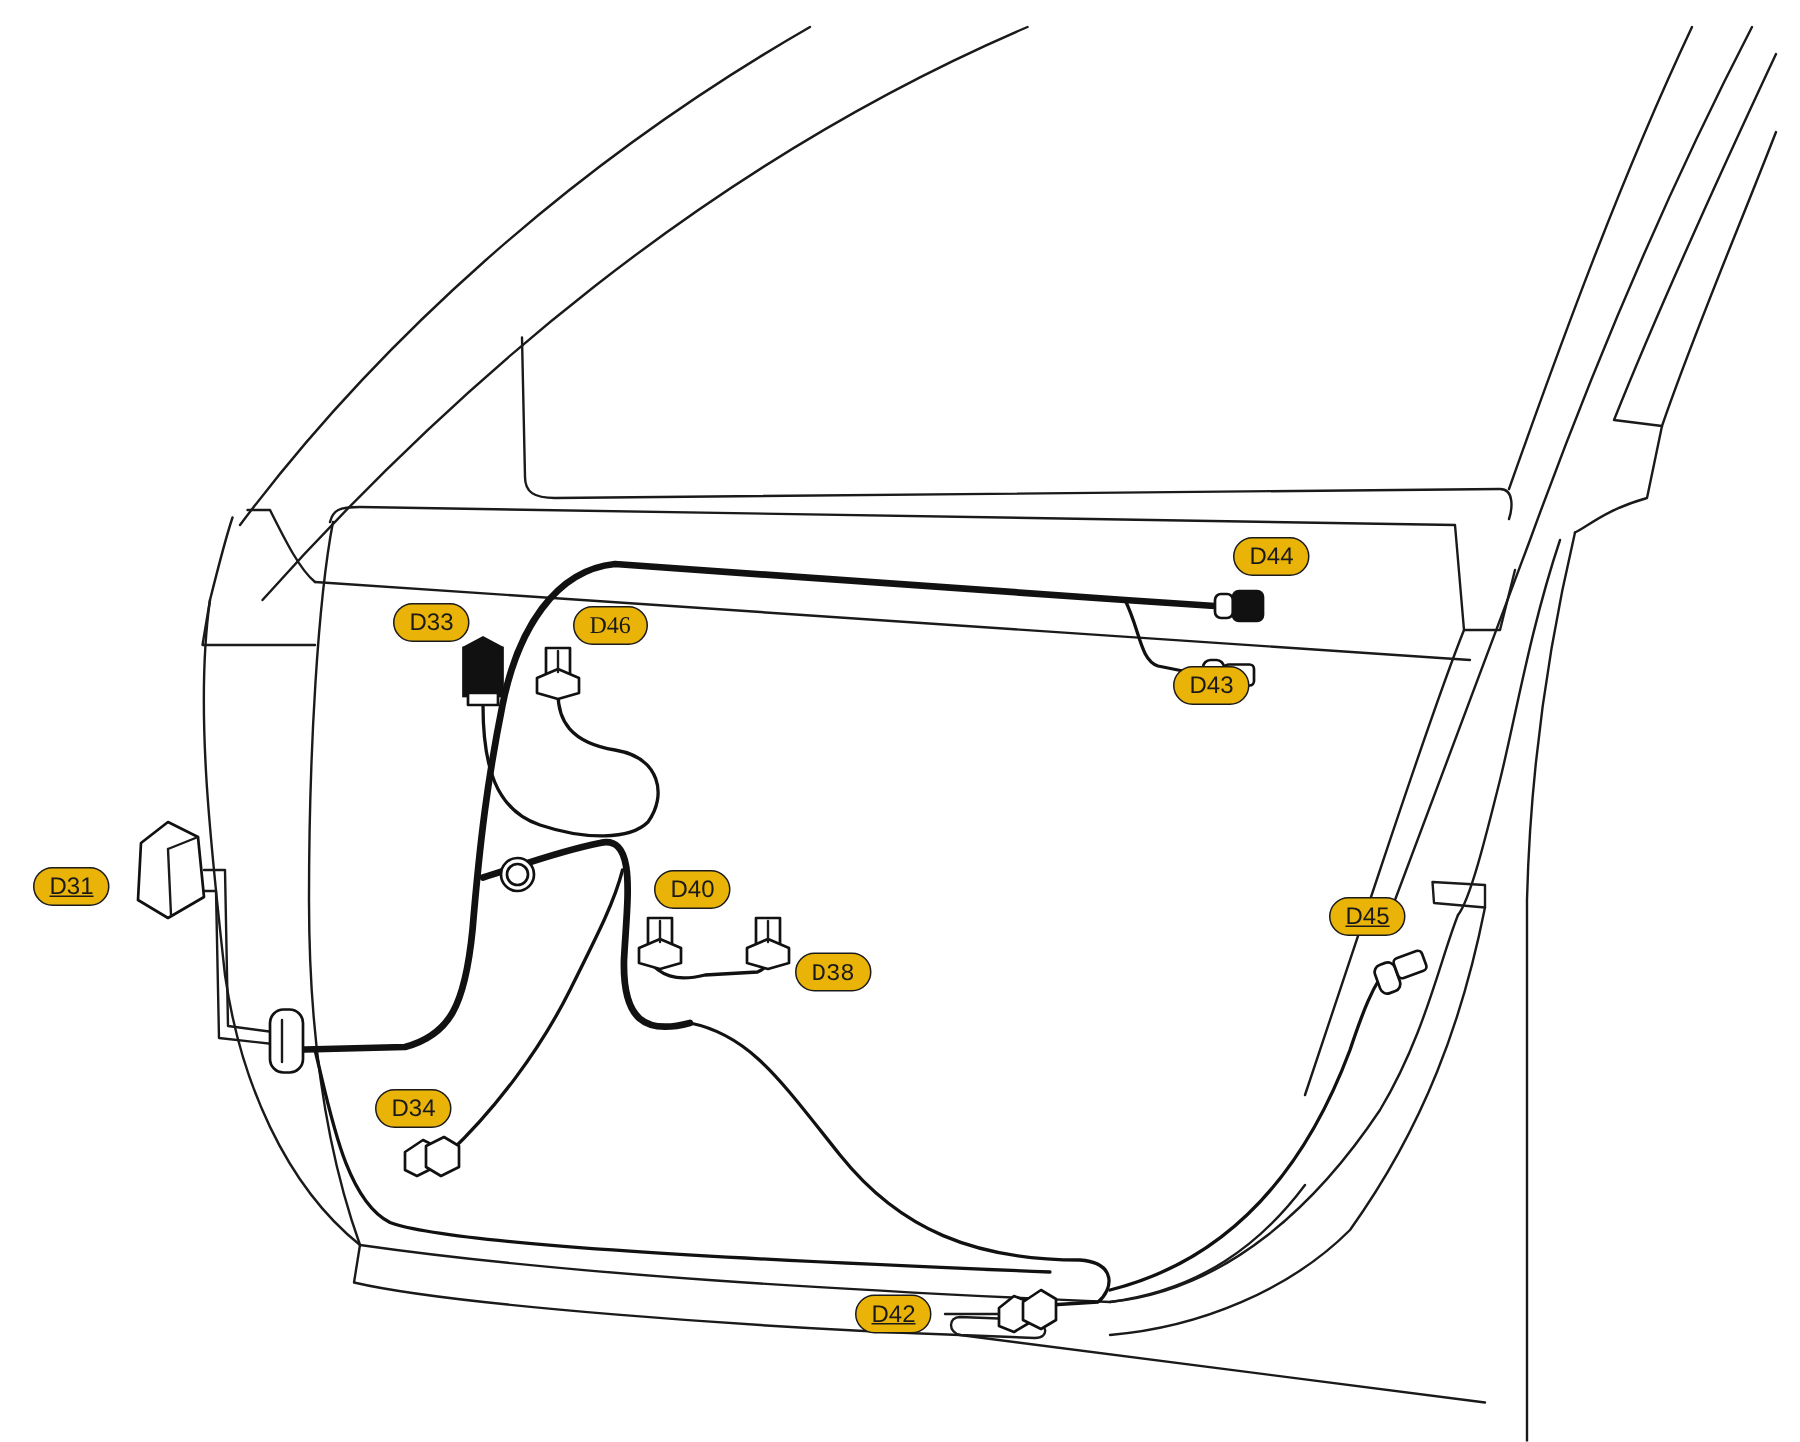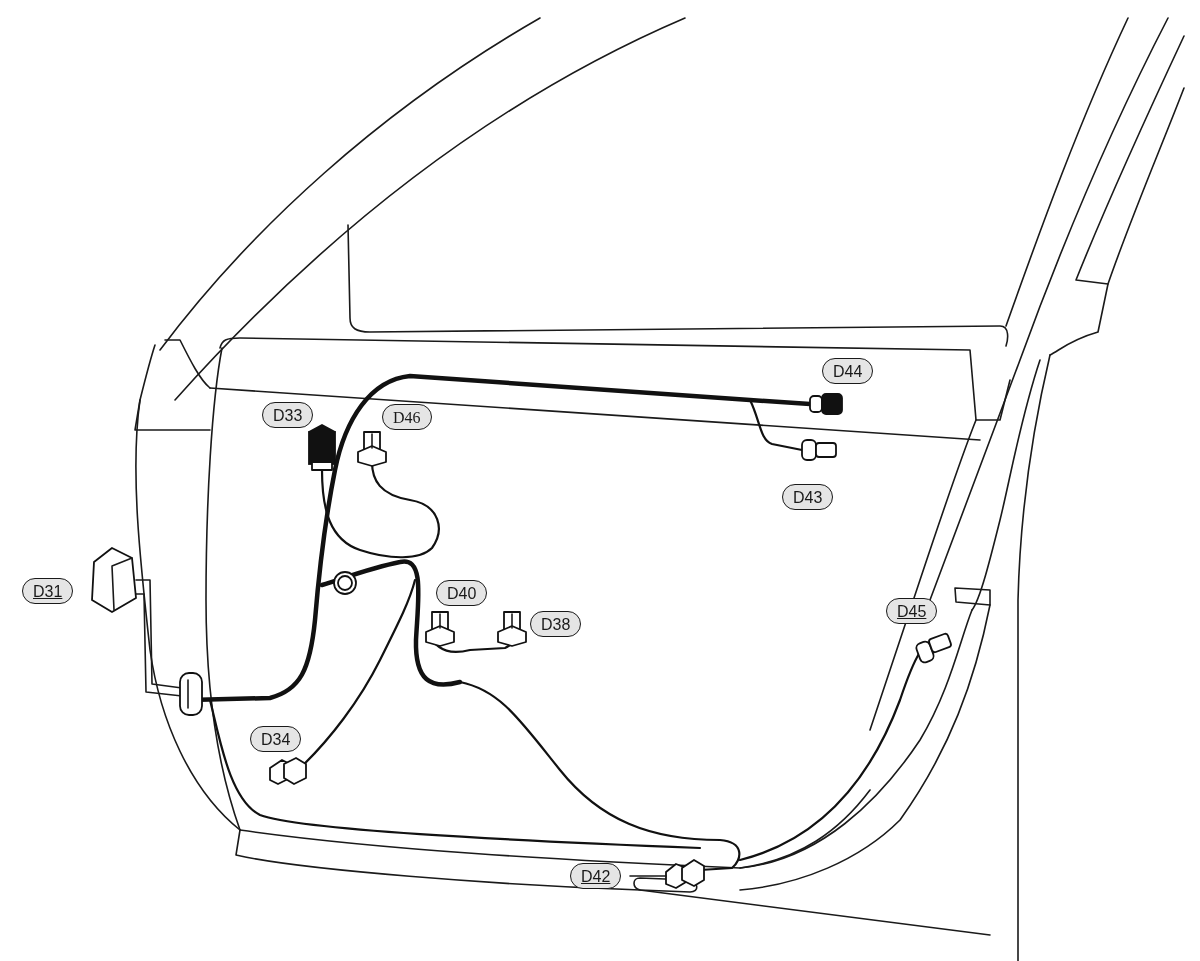--- a/index.html
+++ b/index.html
@@ -6,21 +6,21 @@
   body { width: 1200px; height: 961px; overflow: hidden; position: relative; }
   #stage { position: absolute; left: 0; top: 0; width: 1200px; height: 961px; }
   svg { position: absolute; left: 0; top: 0; }
   .outline { fill: none; stroke: #1a1a1a; stroke-width: 1.6; stroke-linecap: round; stroke-linejoin: round; }
   .harness-main { fill: none; stroke: #111; stroke-width: 4.5; stroke-linecap: round; stroke-linejoin: round; }
   .harness { fill: none; stroke: #111; stroke-width: 2.2; stroke-linecap: round; stroke-linejoin: round; }
   .conn { fill: #fff; stroke: #111; stroke-width: 1.8; stroke-linejoin: round; }
   .conn-dark { fill: #111; stroke: #111; stroke-width: 1.8; }
   .label {
     position: absolute; height: 26px; min-width: 48px; padding: 0 10px;
-    border: 1.6px solid #1a1a1a; border-radius: 14px; background: #e5e5e5;
+    border: 1.6px solid #1a1a1a; border-radius: 14px; background: #eab308;
     font-family: "Liberation Sans", sans-serif; font-size: 16px; color: #1a1a1a;
     line-height: 26px; text-align: center; box-sizing: border-box;
   }
 </style>
 </head>
 <body>
 
 <div id="stage">
   <svg width="1200" height="961" viewBox="0 0 1200 961">
 
@@ -136,19 +136,19 @@
       <path class="conn" d="M666 872 L 676 864 L 686 868 L 686 882 L 676 888 L 666 884 Z"></path>
       <path class="conn" d="M682 868 L 694 860 L 704 866 L 704 880 L 694 886 L 682 880 Z"></path>
       <line x1="630" y1="876" x2="666" y2="876" class="outline"></line>
     </g>
   </svg>
 
   <div class="label" style="left:22px;top:578px;text-decoration:underline;">D31</div>
   <div class="label" style="left:262px;top:402px;">D33</div>
   <div class="label" style="left:382px;top:404px;font-family:Liberation Serif, serif;">D46</div>
   <div class="label" style="left:822px;top:358px;">D44</div>
-  <div class="label" style="left:782px;top:484px;">D43</div>
+  <div class="label" style="left:782px;top:444px;">D43</div>
   <div class="label" style="left:436px;top:580px;">D40</div>
-  <div class="label" style="left:530px;top:611px;">D38</div>
+  <div class="label" style="left:530px;top:635px;font-family:Liberation Mono, monospace;">D38</div>
   <div class="label" style="left:886px;top:598px;text-decoration:underline;">D45</div>
   <div class="label" style="left:250px;top:726px;">D34</div>
   <div class="label" style="left:570px;top:863px;text-decoration:underline;">D42</div>
 </div>
 
 </body></html>

